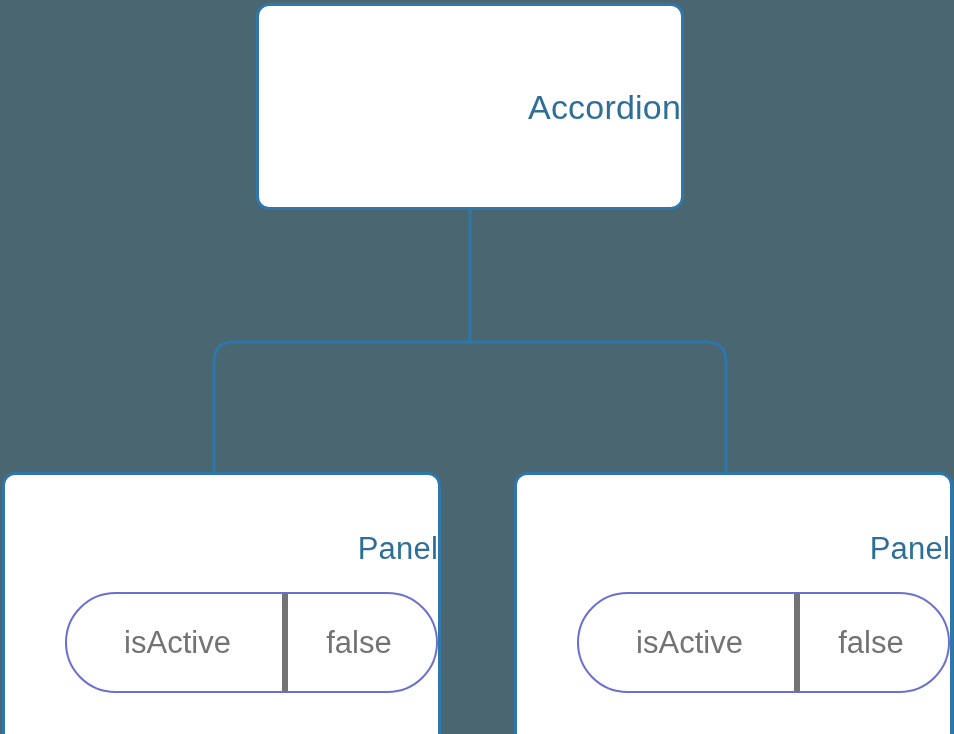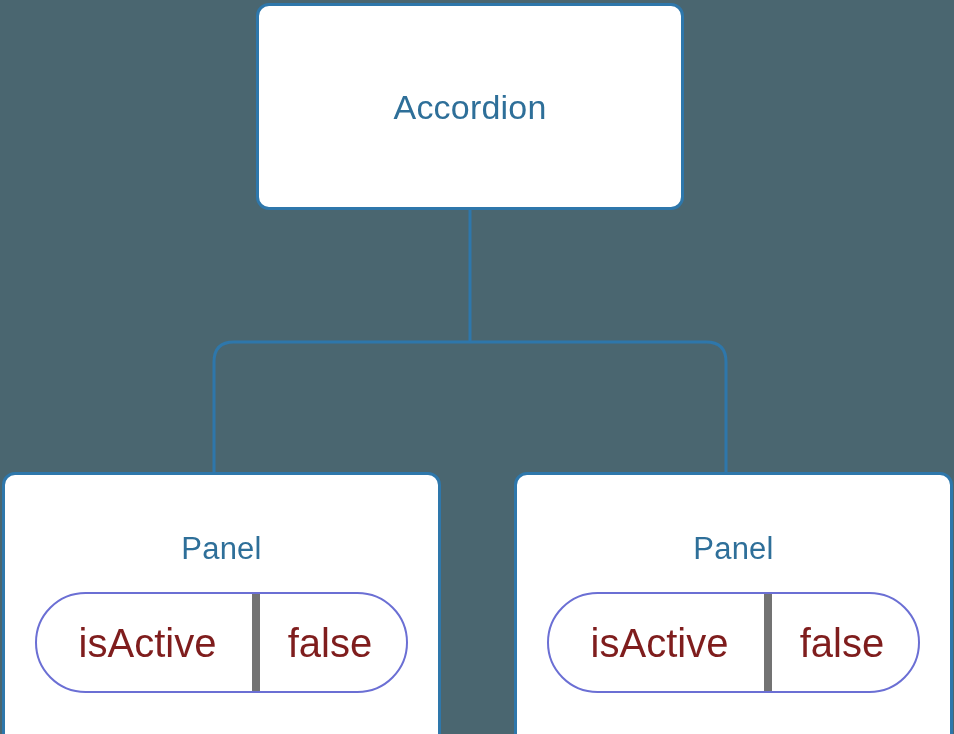--- a/index.html
+++ b/index.html
@@ -35,21 +35,21 @@
 
   
   .node {
     position: absolute;
     background: #ffffff;
     border: 3px solid #2e77ab;
     border-radius: 13px;
     box-sizing: border-box;
     display: flex;
     flex-direction: column;
-    align-items: center;
+    align-items: flex-end;
   }
 
   .node-root {
     left: 256px;
     top: 3px;
     width: 428px;
     height: 207px;
     justify-content: center;
   }
 
@@ -86,35 +86,35 @@
     display: flex;
     align-items: stretch;
     background: #ffffff;
     overflow: hidden;
   }
 
   .prop-cell {
     display: flex;
     align-items: center;
     justify-content: center;
-    color: #7f1d1d;
-    font-size: 40px;
+    color: #737373;
+    font-size: 31px;
     line-height: 1;
     white-space: nowrap;
     box-sizing: border-box;
   }
 
   .prop-key {
     width: 215px;
     padding-left: 6px;
   }
 
   .prop-value {
     width: 154px;
-    border-left: 8px solid #737373;
+    border-left: 6px solid #737373;
     padding-right: 6px;
   }
 </style>
 </head>
 <body>
 
 <div id="canvas">
 
   <svg id="edges" viewBox="0 0 954 734" width="954" height="734" xmlns="http://www.w3.org/2000/svg">
 

